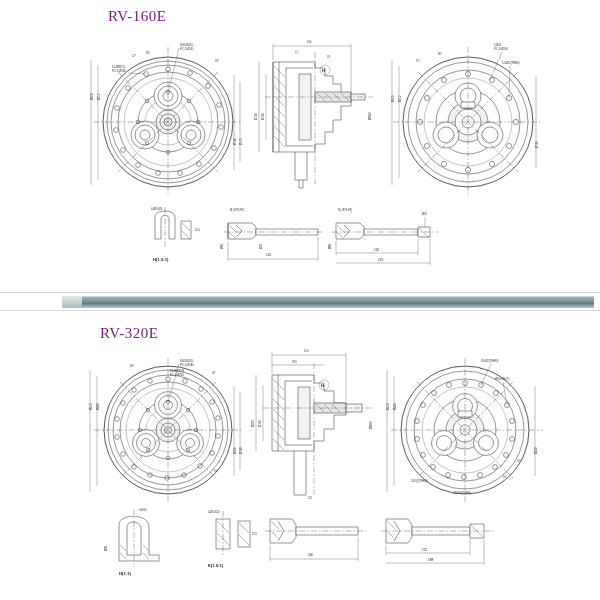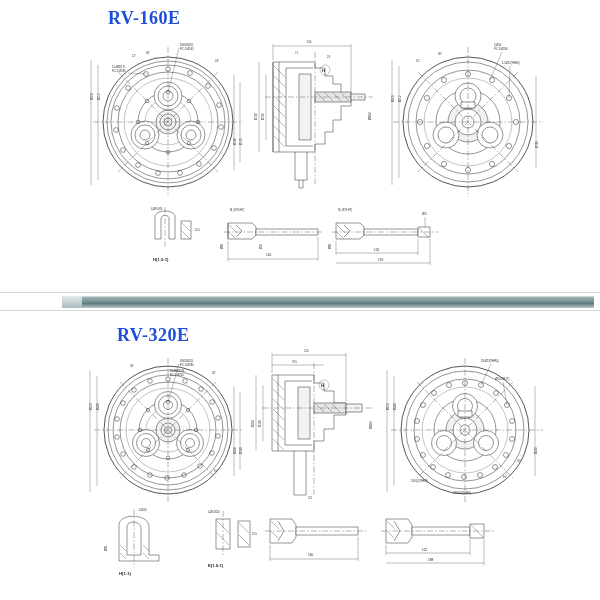--- a/index.html
+++ b/index.html
@@ -9,28 +9,28 @@
     font-family:"Liberation Sans", sans-serif;
     color:#1a1a1a;
     overflow:hidden;
     position:relative;
   }
   .page{position:absolute;inset:0;}
 
   
   .title{
     position:absolute;
-    font-size:18px;
-    font-weight:700;
+    font-size:15px;
+    font-weight:400;
     letter-spacing:.5px;
-    color:#1d4ed8;
+    color:#701a75;
     font-family:"Liberation Serif", serif;
   }
   #title-160{left:108px;top:8px;}
-  #title-320{left:117px;top:325px;}
+  #title-320{left:100px;top:325px;}
 
   
   .sep{
     position:absolute;
     left:62px;top:296px;width:532px;height:11px;
     background:linear-gradient(to bottom,#9fb3b6 0%,#7f979b 35%,#5f7c81 60%,#b9c9cb 100%);
     border-top:1px solid #cfd8d9;
   }
   .sep-cap{
     position:absolute;left:62px;top:296px;width:20px;height:11px;

